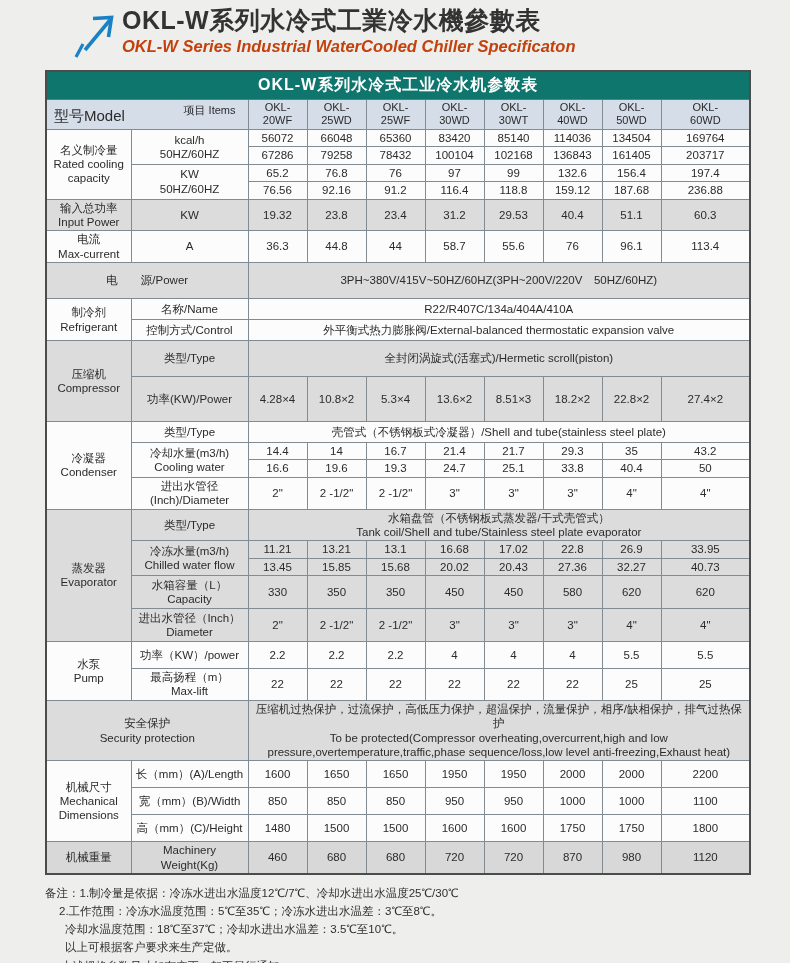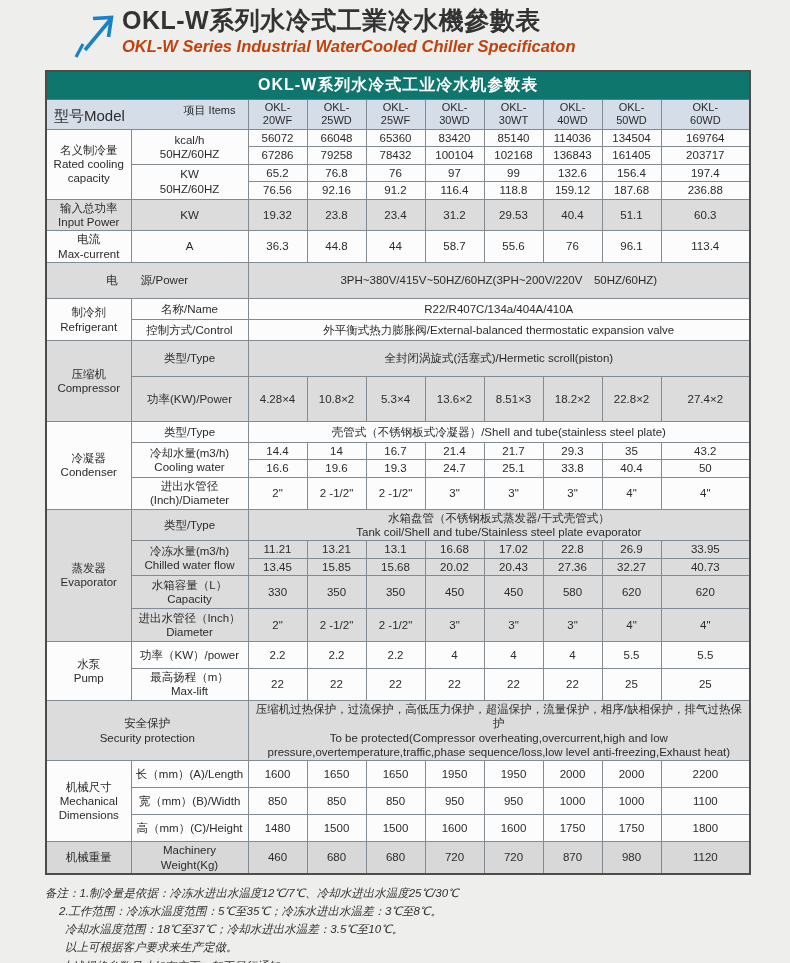--- a/index.html
+++ b/index.html
@@ -72,21 +72,21 @@
   tr.h29 td { height:45px; }
   tr.h30 td { height:30px; }
   tr.h31 td { height:31px; }
   tr.h33 td { height:33px; }
   tr.h52 td { height:52px; }
 
   tr.sec td { border-top:1px solid #555a60; }
 
   
   .notes { margin:9px 0 0 45px; width:710px; font-size:11.5px; line-height:1.58; color:#2f2f2f; }
-  .note-line { white-space:nowrap;font-style:italic; }
+  .note-line { white-space:nowrap; }
 </style>
 </head>
 <body>
 
 <div class="page">
 
   <div class="doc-header">
     <svg class="logo" viewBox="0 0 48 52" fill="none">
       <path d="M13 44 L38 14" stroke="#1a82c4" stroke-width="3.6"></path>
       <path d="M21 12.5 L39.5 11.5 L36.5 31" stroke="#1a82c4" stroke-width="3.6" fill="none"></path>

